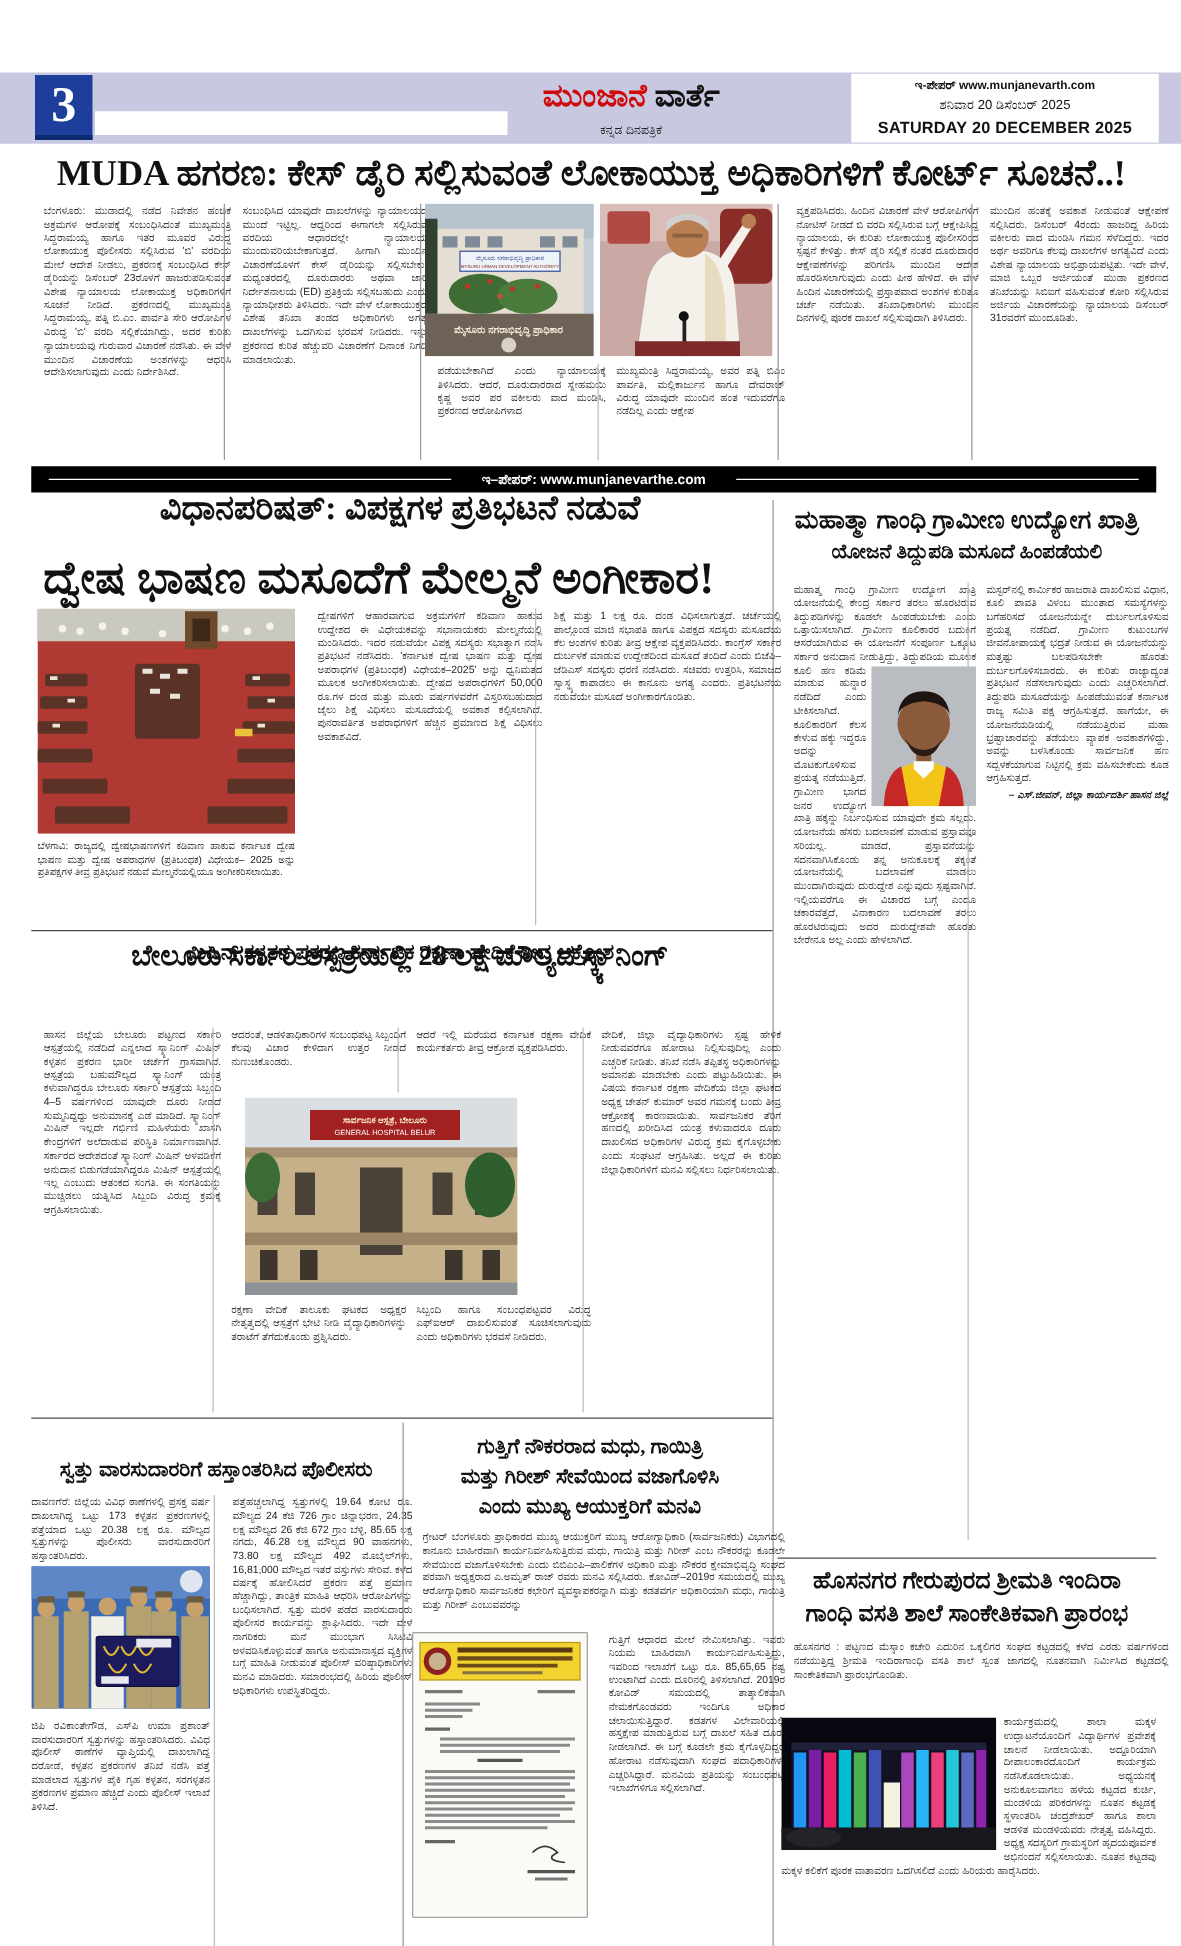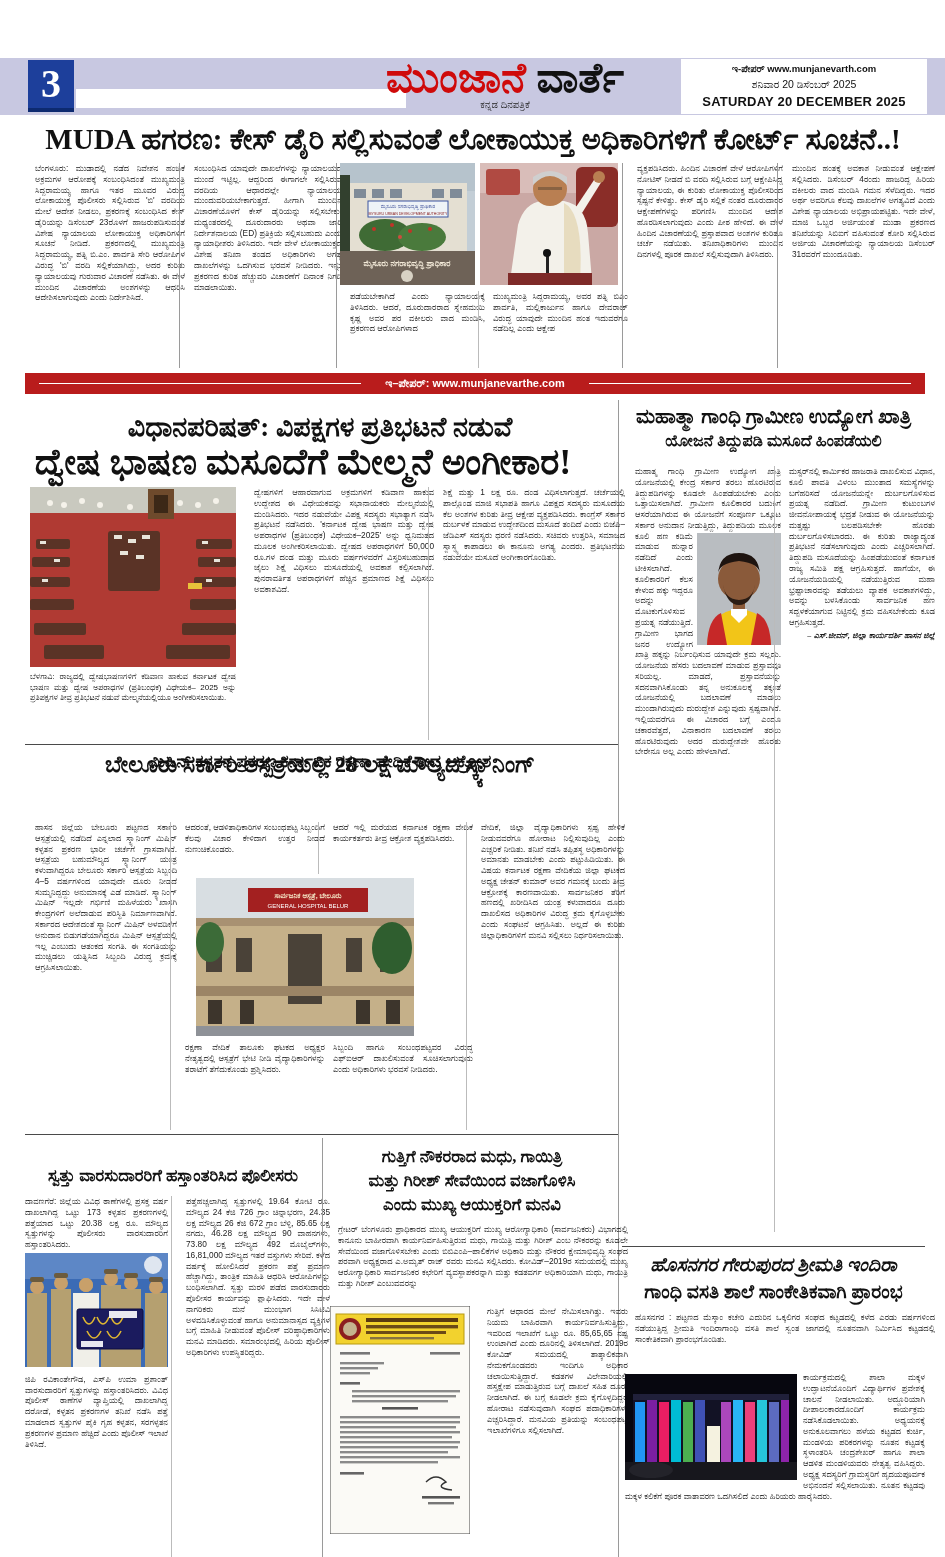--- a/index.html
+++ b/index.html
@@ -5,42 +5,42 @@
   html,body{margin:0;padding:0;background:#ffffff;}
   .page{position:relative;width:945px;height:1557px;background:#ffffff;overflow:hidden;
         font-family:"Liberation Sans","DejaVu Sans",sans-serif;color:#111;}
   
   .band{position:absolute;left:0;top:58px;width:945px;height:57px;background:#c8c8e1;}
   .pagenum{position:absolute;left:28px;top:60px;width:46px;height:48px;background:#1d3f9b;
            color:#fff;font-family:"Liberation Serif","DejaVu Serif",serif;font-weight:bold;
            font-size:40px;text-align:center;line-height:48px;border-bottom:4px solid #0d2a70;}
   .whitestrip{position:absolute;left:76px;top:89px;width:330px;height:19px;background:#fff;}
   .masthead{position:absolute;left:330px;top:60px;width:350px;text-align:center;
-            font-family:"Liberation Serif","DejaVu Serif",serif;font-weight:bold;font-size:42px;line-height:36px;}
+            font-family:"Liberation Serif","DejaVu Serif",serif;font-weight:bold;font-size:25px;line-height:36px;}
   .masthead .red{color:#cf0a0a;}
   .masthead .blk{color:#111;}
   .masthead-sub{position:absolute;left:330px;top:97px;width:350px;text-align:center;font-size:10px;color:#222;}
   .hdr-info{position:absolute;left:681px;top:59px;width:246px;height:55px;background:#fff;
             text-align:center;padding-top:2px;box-sizing:border-box;}
   .hdr-info .l1{font-size:9.5px;font-weight:bold;line-height:15px;}
   .hdr-info .l2{font-size:10.5px;line-height:17px;}
   .hdr-info .l3{font-size:13px;font-weight:bold;line-height:17px;letter-spacing:.2px;}
   
   .h-main{position:absolute;left:22px;top:119px;width:902px;text-align:center;font-weight:bold;
           font-size:29px;line-height:40px;font-family:"Liberation Serif","DejaVu Serif",serif;}
   .h2line{position:absolute;text-align:center;font-weight:bold;font-family:"Liberation Serif","DejaVu Serif",serif;}
   
   .col{position:absolute;font-size:8.3px;line-height:1.3;text-align:justify;overflow:hidden;color:#1c1c1c;margin-left:10px;}
   .cap{position:absolute;font-size:8px;line-height:1.32;text-align:justify;overflow:hidden;color:#111;font-weight:bold;}
   .vrule{position:absolute;width:1px;background:#9a9a9a;}
   .hrule{position:absolute;height:1px;background:#4a4a4a;}
   .photo{position:absolute;display:block;}
   .byline{font-size:8px;font-style:italic;font-weight:bold;text-align:right;margin-top:3px;}
   
-  .ebar{position:absolute;left:25px;top:373px;width:900px;height:21px;background:#b91c1c;
+  .ebar{position:absolute;left:25px;top:373px;width:900px;height:21px;background:#000000;
         display:flex;align-items:center;justify-content:center;gap:10px;}
   .ebar .line{height:1px;background:#fff;flex:1;margin:0 14px;}
   .ebar .txt{color:#fff;font-size:11px;font-weight:bold;white-space:nowrap;}
   .floatR{float:right;margin:2px 0 2px 4px;}
   .floatL{float:left;margin:2px 6px 2px 0;}
   .wraptext{font-size:8.3px;line-height:1.3;text-align:justify;color:#1c1c1c;}
 </style>
 </head>
 <body>
 
@@ -118,21 +118,21 @@
   <div class="col" style="left:782px;top:163px;width:143px;height:205px;">ಮುಂದಿನ ಹಂತಕ್ಕೆ ಅವಕಾಶ ನೀಡುವಂತೆ ಆಕ್ಷೇಪಣೆ ಸಲ್ಲಿಸಿದರು. ಡಿಸೆಂಬರ್ 4ರಂದು ಹಾಜರಿದ್ದ ಹಿರಿಯ ವಕೀಲರು ವಾದ ಮಂಡಿಸಿ ಗಮನ ಸೆಳೆದಿದ್ದರು. ಇದರ ಅರ್ಥ ಅವರಿಗೂ ಕೆಲವು ದಾಖಲೆಗಳ ಅಗತ್ಯವಿದೆ ಎಂದು ವಿಶೇಷ ನ್ಯಾಯಾಲಯ ಅಭಿಪ್ರಾಯಪಟ್ಟಿತು. ಇದೇ ವೇಳೆ, ಮಾಜಿ ಒಬ್ಬರ ಅರ್ಜಿಯಂತೆ ಮುಡಾ ಪ್ರಕರಣದ ತನಿಖೆಯನ್ನು ಸಿಬಿಐಗೆ ವಹಿಸುವಂತೆ ಕೋರಿ ಸಲ್ಲಿಸಿರುವ ಅರ್ಜಿಯ ವಿಚಾರಣೆಯನ್ನು ನ್ಯಾಯಾಲಯ ಡಿಸೆಂಬರ್ 31ರವರೆಗೆ ಮುಂದೂಡಿತು.</div>
 
   <div class="ebar">
     <div class="line"></div>
     <div class="txt">ಇ–ಪೇಪರ್:  www.munjanevarthe.com</div>
     <div class="line"></div>
   </div>
 
   <div class="vrule" style="left:618px;top:400px;height:1157px;"></div>
 
-  <div class="h2line" style="left:25px;top:412px;width:590px;font-size:27px;">ವಿಧಾನಪರಿಷತ್: ವಿಪಕ್ಷಗಳ ಪ್ರತಿಭಟನೆ ನಡುವೆ</div>
+  <div class="h2line" style="left:25px;top:391px;width:590px;font-size:27px;">ವಿಧಾನಪರಿಷತ್: ವಿಪಕ್ಷಗಳ ಪ್ರತಿಭಟನೆ ನಡುವೆ</div>
   <div class="h2line" style="left:8px;top:441px;width:590px;font-size:36px;">ದ್ವೇಷ ಭಾಷಣ ಮಸೂದೆಗೆ ಮೇಲ್ಮನೆ ಅಂಗೀಕಾರ!</div>
 
   <svg class="photo" style="left:30px;top:487px;" width="206" height="180" viewBox="0 0 206 180">
     <rect width="206" height="180" fill="#b03a33"></rect>
     <rect x="0" y="0" width="206" height="26" fill="#c9c9bf"></rect>
     <rect x="118" y="2" width="26" height="30" fill="#6e4a2c"></rect>
     <rect x="124" y="8" width="14" height="18" fill="#3c2817"></rect>
     <g fill="#5a3326">
       <rect x="6" y="52" width="34" height="10" rx="2"></rect>
         <rect x="2" y="70" width="38" height="10" rx="2"></rect>
@@ -335,21 +335,21 @@
       <rect x="10" y="166" width="24" height="2.6" fill="#666"></rect>
     </g>
     <path d="M96 176 q10 -10 20 0 q-12 6 6 8" stroke="#333" stroke-width="1.4" fill="none"></path>
     <rect x="92" y="190" width="38" height="2.6" fill="#555"></rect>
     <rect x="98" y="196" width="26" height="2.4" fill="#777"></rect>
   </svg>
 
   <div class="col" style="left:477px;top:1306px;width:141px;height:248px;">ಗುತ್ತಿಗೆ ಆಧಾರದ ಮೇಲೆ ನೇಮಿಸಲಾಗಿತ್ತು. ಇವರು ನಿಯಮ ಬಾಹಿರವಾಗಿ ಕಾರ್ಯನಿರ್ವಹಿಸುತ್ತಿದ್ದು, ಇವರಿಂದ ಇಲಾಖೆಗೆ ಒಟ್ಟು ರೂ. 85,65,65 ನಷ್ಟ ಉಂಟಾಗಿದೆ ಎಂದು ದೂರಿನಲ್ಲಿ ತಿಳಿಸಲಾಗಿದೆ. 2019ರ ಕೋವಿಡ್ ಸಮಯದಲ್ಲಿ ತಾತ್ಕಾಲಿಕವಾಗಿ ನೇಮಕಗೊಂಡವರು ಇಂದಿಗೂ ಅಧಿಕಾರ ಚಲಾಯಿಸುತ್ತಿದ್ದಾರೆ. ಕಡತಗಳ ವಿಲೇವಾರಿಯಲ್ಲಿ ಹಸ್ತಕ್ಷೇಪ ಮಾಡುತ್ತಿರುವ ಬಗ್ಗೆ ದಾಖಲೆ ಸಹಿತ ದೂರು ನೀಡಲಾಗಿದೆ. ಈ ಬಗ್ಗೆ ಕೂಡಲೇ ಕ್ರಮ ಕೈಗೊಳ್ಳದಿದ್ದರೆ ಹೋರಾಟ ನಡೆಸುವುದಾಗಿ ಸಂಘದ ಪದಾಧಿಕಾರಿಗಳು ಎಚ್ಚರಿಸಿದ್ದಾರೆ. ಮನವಿಯ ಪ್ರತಿಯನ್ನು ಸಂಬಂಧಪಟ್ಟ ಇಲಾಖೆಗಳಿಗೂ ಸಲ್ಲಿಸಲಾಗಿದೆ.</div>
 
   <div class="hrule" style="left:622px;top:1246px;width:303px;"></div>
-  <div class="h2line" style="left:622px;top:1254px;width:303px;font-size:19px;font-style:italic;">ಹೊಸನಗರ ಗೇರುಪುರದ ಶ್ರೀಮತಿ ಇಂದಿರಾ</div>
+  <div class="h2line" style="left:622px;top:1254px;width:303px;font-size:19px;">ಹೊಸನಗರ ಗೇರುಪುರದ ಶ್ರೀಮತಿ ಇಂದಿರಾ</div>
   <div class="h2line" style="left:622px;top:1281px;width:303px;font-size:19px;">ಗಾಂಧಿ ವಸತಿ ಶಾಲೆ ಸಾಂಕೇತಿಕವಾಗಿ ಪ್ರಾರಂಭ</div>
 
   <div class="col" style="left:625px;top:1312px;width:300px;height:58px;">ಹೊಸನಗರ : ಪಟ್ಟಣದ ಮೆಸ್ಕಾಂ ಕಚೇರಿ ಎದುರಿನ ಒಕ್ಕಲಿಗರ ಸಂಘದ ಕಟ್ಟಡದಲ್ಲಿ ಕಳೆದ ಎರಡು ವರ್ಷಗಳಿಂದ ನಡೆಯುತ್ತಿದ್ದ ಶ್ರೀಮತಿ ಇಂದಿರಾಗಾಂಧಿ ವಸತಿ ಶಾಲೆ ಸ್ವಂತ ಜಾಗದಲ್ಲಿ ನೂತನವಾಗಿ ನಿರ್ಮಿಸಿದ ಕಟ್ಟಡದಲ್ಲಿ ಸಾಂಕೇತಿಕವಾಗಿ ಪ್ರಾರಂಭಗೊಂಡಿತು.</div>
 
   <div style="position:absolute;left:625px;top:1372px;width:300px;height:185px;overflow:hidden;">
     <svg class="floatL" width="172" height="106" viewBox="0 0 172 106">
       <rect width="172" height="106" fill="#07070f"></rect>
       <rect x="0" y="88" width="172" height="18" fill="#17171d"></rect>
       <rect x="8" y="26" width="156" height="62" fill="#121225"></rect>
       <g>

